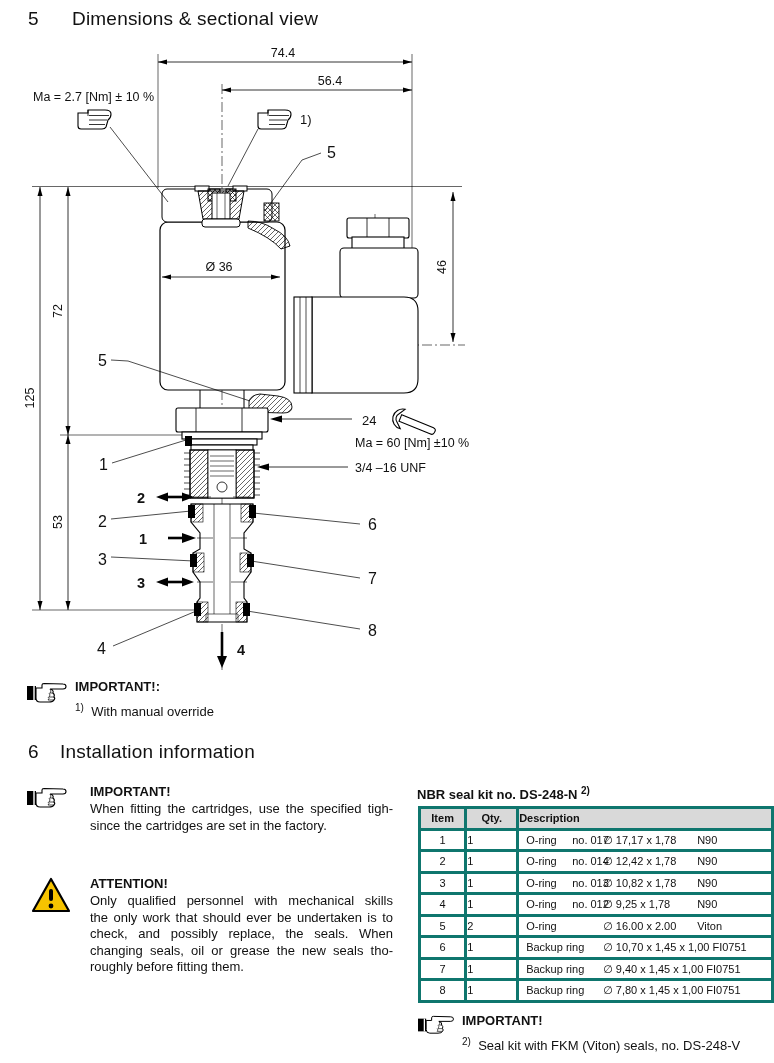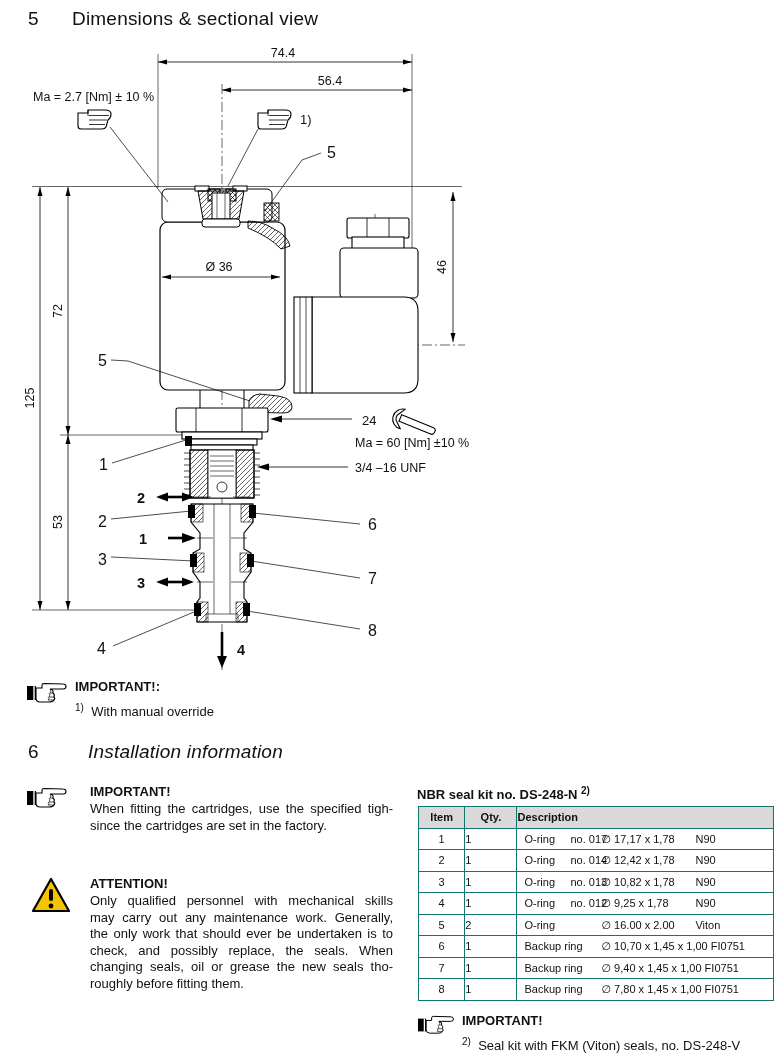--- a/index.html
+++ b/index.html
@@ -7,21 +7,21 @@
          font-family:"Liberation Sans", sans-serif; color:#111; }
   .abs { position:absolute; }
   .heading { font-size:19px; letter-spacing:0.2px; }
   .note-title { font-size:13px; font-weight:bold; }
   .body-text { font-size:13px; line-height:16.6px; }
   .jline { text-align:justify; text-align-last:justify; }
   .jlast { text-align:left; }
   sup.ref { font-size:10px; vertical-align:super; }
   
   .sealkit-table { border-collapse:collapse; table-layout:fixed; }
-  .sealkit-table td, .sealkit-table th { border:1px solid #0f766e; font-size:11px;
+  .sealkit-table td, .sealkit-table th { border:3px solid #0f766e; font-size:11px;
       height:21.5px; padding:0; vertical-align:middle; }
   .sealkit-table th { background:#D9D9D9; font-weight:bold; }
   .col-item { width:47px; text-align:center; }
   .col-qty  { width:53px; }
   .col-desc { width:262px; text-align:left; position:relative; }
   .desc-head { padding-left:7px; }
   .desc-cell span { position:absolute; top:50%; transform:translateY(-50%); white-space:nowrap; }
   .d-name { left:7px; } .d-num { left:53px; } .d-size { left:84px; } .d-mat { left:172px;margin-left:6px; }
   svg text { font-family:"Liberation Sans", sans-serif; fill:#111; }
 </style>
@@ -300,21 +300,21 @@
 <svg class="abs" style="left:27px;top:680px;" width="44" height="26" viewBox="0 0 44 26">
   <rect x="0" y="6" width="9" height="14" fill="#000"></rect>
   <rect x="6.3" y="6" width="1.4" height="14" fill="#fff"></rect>
   <path d="M9,8 L15,8 L15,5 Q15,3.5 17,3.5 L36,4 Q39,4 39,6.5 Q39,9 36,9 L23,9 Q27,10 26,13 Q28,14.5 27,17 Q28.5,18.5 27,20 Q26,22 22,22 L13,22 Q9,22 9,18 Z" fill="#fff" stroke="#000" stroke-width="1.1"></path>
   <path d="M23,9 Q25,11 23,13 L26,13 M22,13 Q24,15 22,17 L27,17 M21,17 Q23,18.5 21,20 L27,20" fill="none" stroke="#000" stroke-width="0.7"></path>
 </svg>
 <div class="abs note-title" style="left:75px;top:679px;">IMPORTANT!:</div>
 <div class="abs body-text" style="left:75px;top:700px;"><sup class="ref">1)</sup>&nbsp;&nbsp;<span>With manual override</span></div>
 
 <div class="abs heading" style="left:28px;top:741px;">6</div>
-<div class="abs heading" style="left:88px;top:741px;font-style:italic;">Installation information</div>
+<div class="abs heading" style="left:60px;top:741px;">Installation information</div>
 
 <svg class="abs" style="left:27px;top:785px;" width="44" height="26" viewBox="0 0 44 26">
   <rect x="0" y="6" width="9" height="14" fill="#000"></rect>
   <rect x="6.3" y="6" width="1.4" height="14" fill="#fff"></rect>
   <path d="M9,8 L15,8 L15,5 Q15,3.5 17,3.5 L36,4 Q39,4 39,6.5 Q39,9 36,9 L23,9 Q27,10 26,13 Q28,14.5 27,17 Q28.5,18.5 27,20 Q26,22 22,22 L13,22 Q9,22 9,18 Z" fill="#fff" stroke="#000" stroke-width="1.1"></path>
   <path d="M23,9 Q25,11 23,13 L26,13 M22,13 Q24,15 22,17 L27,17 M21,17 Q23,18.5 21,20 L27,20" fill="none" stroke="#000" stroke-width="0.7"></path>
 </svg>
 <div class="abs note-title" style="left:90px;top:784px;">IMPORTANT!</div>
 <div class="abs body-text" style="left:90px;top:801px;width:303px;">
   <div class="jline">When fitting the cartridges, use the specified tigh-</div>
@@ -322,21 +322,20 @@
 </div>
 
 <svg class="abs" style="left:31px;top:877px;" width="40" height="37" viewBox="0 0 40 37">
   <polygon points="20,2 38,34 2,34" fill="#F6C300" stroke="#000" stroke-width="2.2" stroke-linejoin="round"></polygon>
   <rect x="18" y="12" width="4" height="12" rx="2" fill="#000"></rect>
   <circle cx="20" cy="29" r="2.4" fill="#000"></circle>
 </svg>
 <div class="abs note-title" style="left:90px;top:876px;">ATTENTION!</div>
 <div class="abs body-text" style="left:90px;top:893px;width:303px;">
   <div class="jline">Only qualified personnel with mechanical skills</div>
-  <div class="jline">may carry out any maintenance work. Generally,</div>
   <div class="jline">the only work that should ever be undertaken is to</div>
   <div class="jline">check, and possibly replace, the seals. When</div>
   <div class="jline">changing seals, oil or grease the new seals tho-</div>
   <div class="jlast">roughly before fitting them.</div>
 </div>
 
 <div class="abs note-title" style="left:417px;top:785px;"><span>NBR seal kit no. DS-248-N</span> <sup class="ref">2)</sup></div>
 
 <table class="abs sealkit-table" style="left:418px;top:806px;">
   <thead>

